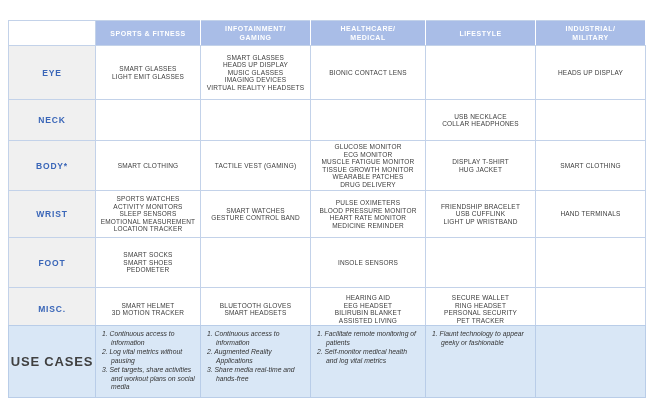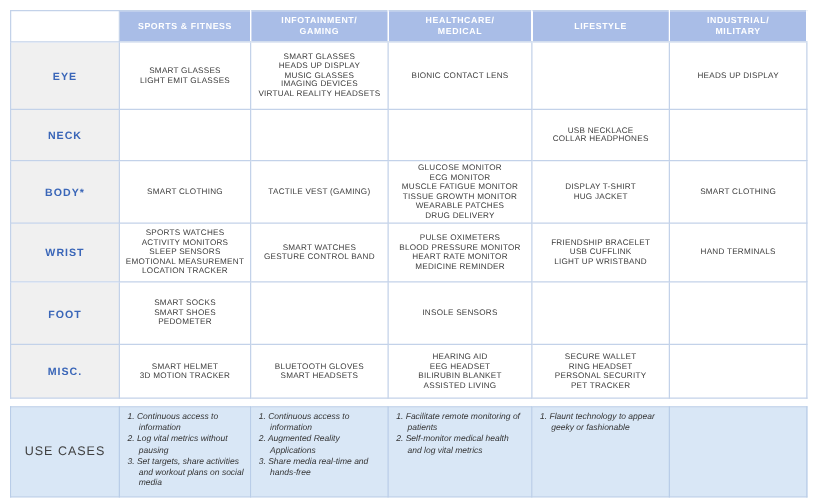--- a/index.html
+++ b/index.html
@@ -7,21 +7,21 @@
   body {
     width:650px; height:400px;
     font-family:"Liberation Sans", sans-serif;
     -webkit-font-smoothing:antialiased;
   }
   .stage { position:relative; width:650px; height:400px; background:#ffffff; overflow:hidden; }
 
   table { border-collapse:collapse; table-layout:fixed; }
 
   
-  .matrix { position:absolute; left:8px; top:8px; width:637px; }
+  .matrix { position:absolute; left:8px; top:20px; width:637px; }
   .matrix th, .matrix td { border:1px solid #c3d2e9; overflow:hidden; }
 
   .corner { background:#ffffff; border:1px solid #c3d2e9; }
 
   .colhead {
     background:#a9bde7; color:#ffffff;
     font-size:7px; font-weight:bold; letter-spacing:.5px;
     line-height:9px; text-align:center; vertical-align:middle;
     border-left:1px solid #ffffff !important;
     border-right:1px solid #ffffff !important;
@@ -38,21 +38,21 @@
     background:#ffffff; color:#3c3c3c;
     font-size:6.5px; line-height:7.5px; letter-spacing:.2px;
     text-align:center; vertical-align:middle; padding:2px 3px;
     text-transform:uppercase;
   }
 
   
   .usecases { position:absolute; left:8px; top:325px; width:637px; }
   .usecases th, .usecases td { border:1px solid #b9cde8; background:#d9e7f6; }
   .uc-label {
-    color:#404040; font-size:10px; font-weight:normal; letter-spacing:.8px;
+    color:#404040; font-size:13px; font-weight:bold; letter-spacing:.8px;
     text-align:center; vertical-align:middle; text-transform:uppercase;
   }
   .uc-cell {
     font-size:6.8px; font-style:italic; color:#333333;
     line-height:8.5px; vertical-align:top; text-align:left;
     padding:4px 5px 4px 6px;
   }
   .uc-cell .line { padding-left:9px; text-indent:-9px; margin-bottom:1px; }
 </style>
 </head>

